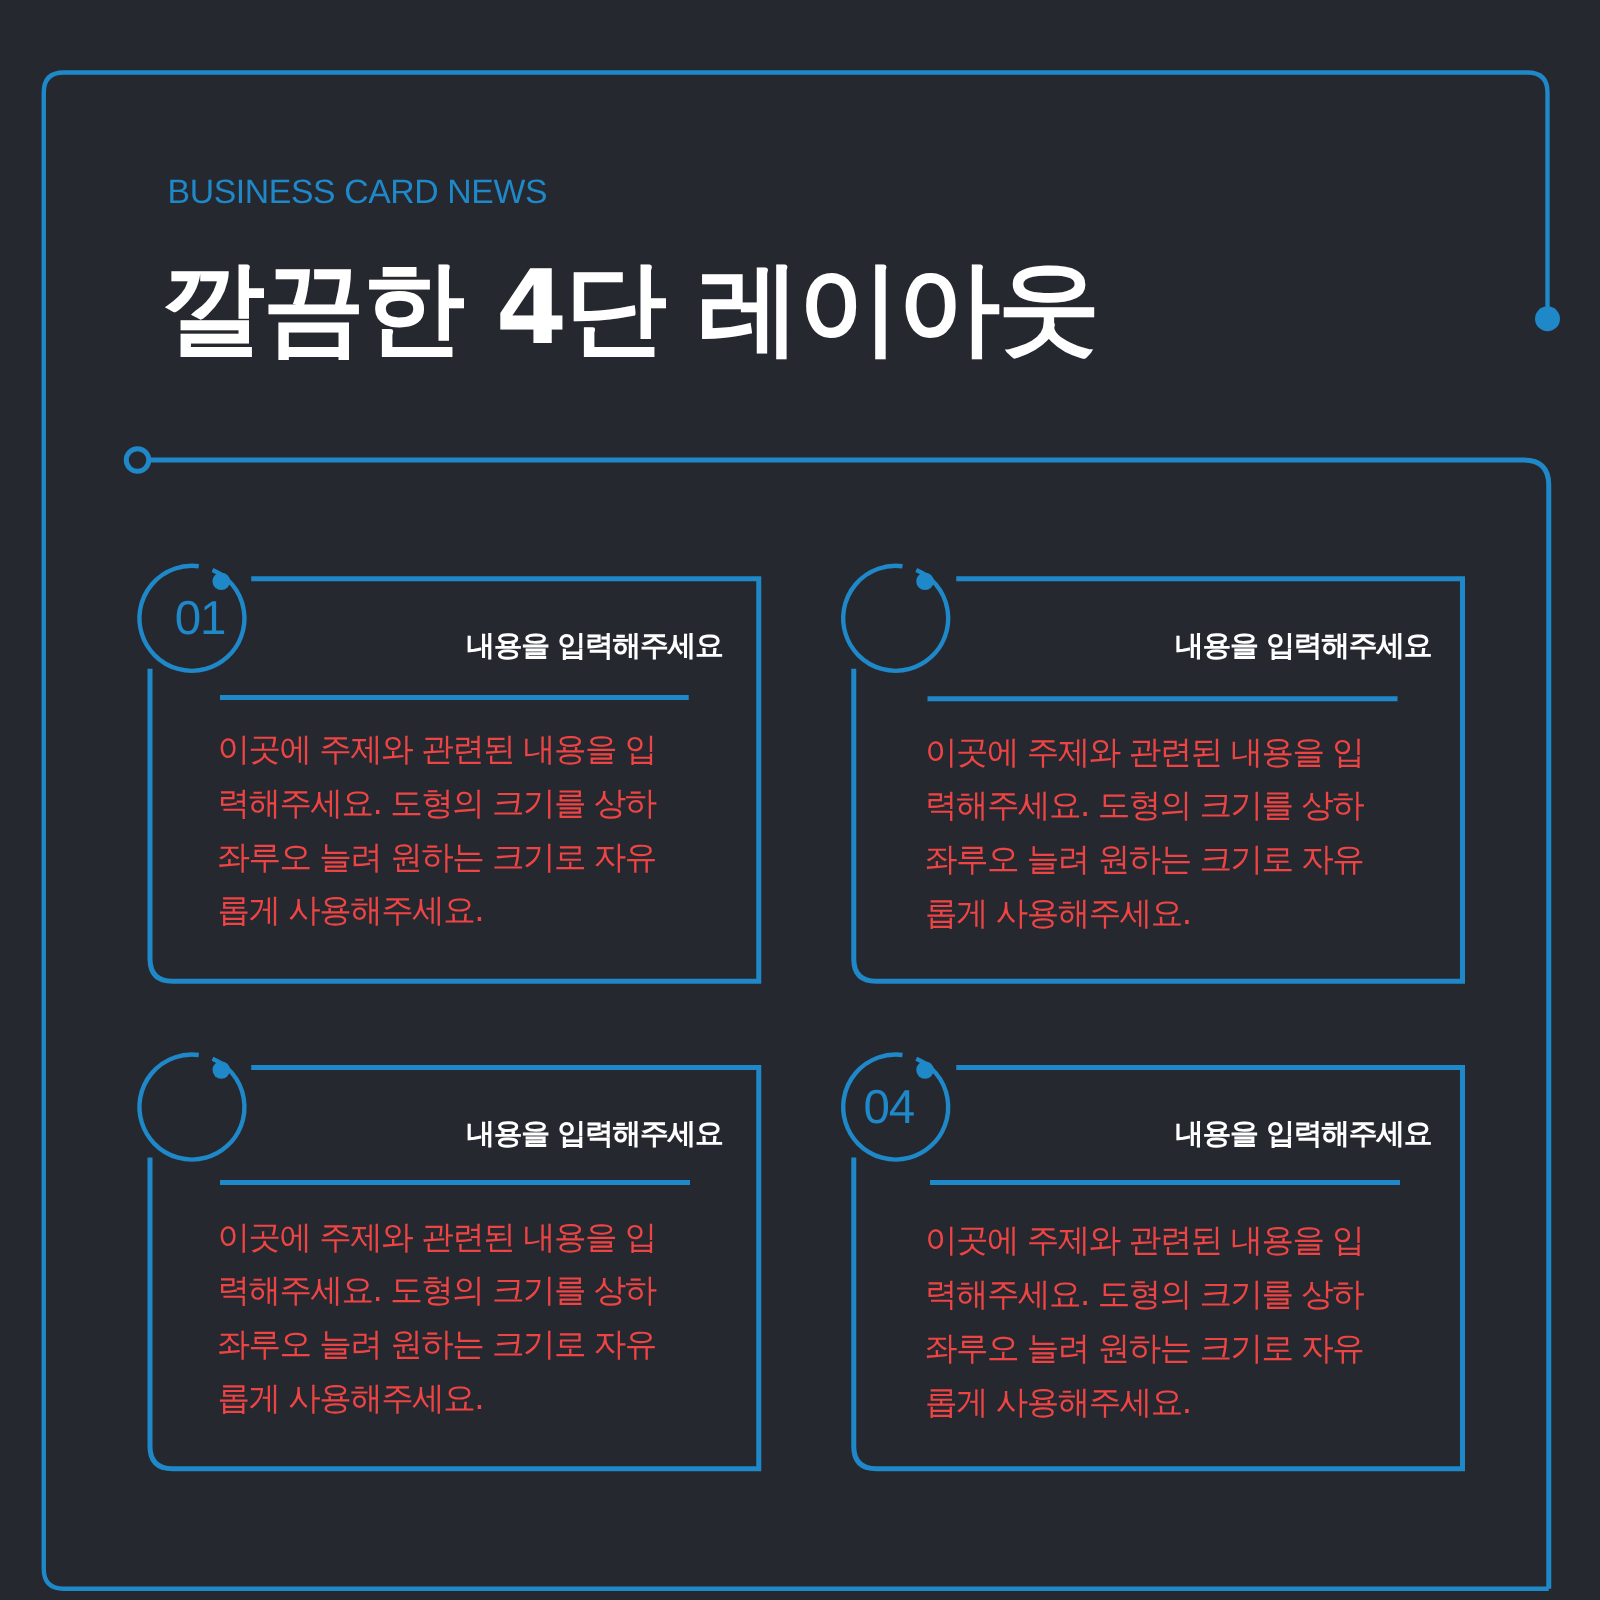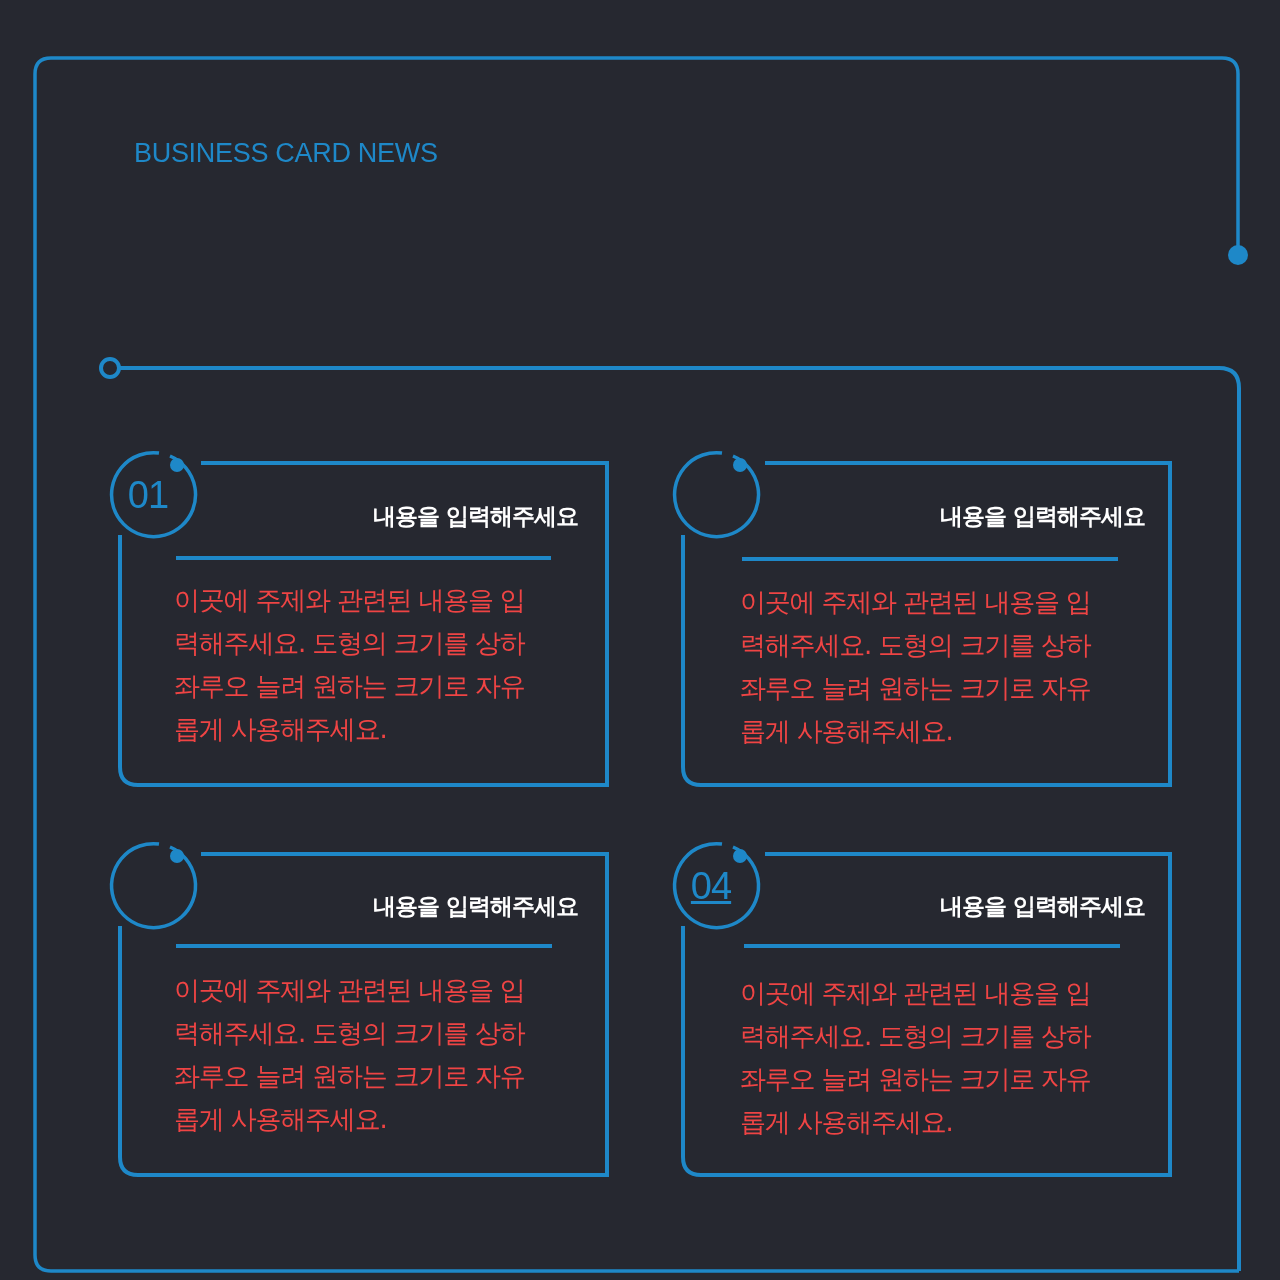--- a/index.html
+++ b/index.html
@@ -67,23 +67,24 @@
 
     <g>
       <path d="M765 830 L1170 830 L1170 1151 L701 1151 Q683 1151 683 1133 L683 902" stroke="#1e88c8" stroke-width="4" fill="none"></path>
       <path d="M733 823 A42 42 0 1 1 722 820" stroke="#1e88c8" stroke-width="3.5" fill="none"></path>
       <circle cx="740" cy="832" r="7" fill="#1e88c8"></circle>
       <line x1="744" y1="922" x2="1120" y2="922" stroke="#1e88c8" stroke-width="4"></line>
     </g>
   </svg>
 
   <div class="eyebrow">BUSINESS CARD NEWS</div>
+  <div class="title">깔끔한 4단 레이아웃</div>
 
   <div class="card" style="left:106px; top:429px;">
-    <div class="num" style="left:0; top:0;">01</div>
+    <div class="num" style="left:12px; top:0;">01</div>
     <div class="card-title" style="left:70px; top:48px; width:402px;">내용을 입력해주세요</div>
     <div class="card-body" style="left:68px; top:126px; width:400px;">이곳에 주제와 관련된 내용을 입
 력해주세요. 도형의 크기를 상하
 좌루오 늘려 원하는 크기로 자유
 롭게 사용해주세요.</div>
   </div>
 
   <div class="card" style="left:669px; top:429px;">
     <div class="card-title" style="left:72px; top:48px; width:404px;">내용을 입력해주세요</div>
     <div class="card-body" style="left:71px; top:128px; width:400px;">이곳에 주제와 관련된 내용을 입
@@ -94,21 +95,21 @@
 
   <div class="card" style="left:106px; top:820px;">
     <div class="card-title" style="left:70px; top:47px; width:402px;">내용을 입력해주세요</div>
     <div class="card-body" style="left:68px; top:125px; width:400px;">이곳에 주제와 관련된 내용을 입
 력해주세요. 도형의 크기를 상하
 좌루오 늘려 원하는 크기로 자유
 롭게 사용해주세요.</div>
   </div>
 
   <div class="card" style="left:669px; top:820px;">
-    <div class="num" style="left:0; top:0;text-decoration:underline;">04</div>
+    <div class="num" style="left:0; top:0;">04</div>
     <div class="card-title" style="left:72px; top:47px; width:404px;">내용을 입력해주세요</div>
     <div class="card-body" style="left:71px; top:128px; width:400px;">이곳에 주제와 관련된 내용을 입
 력해주세요. 도형의 크기를 상하
 좌루오 늘려 원하는 크기로 자유
 롭게 사용해주세요.</div>
   </div>
 
 </div>
 
 </body></html>

